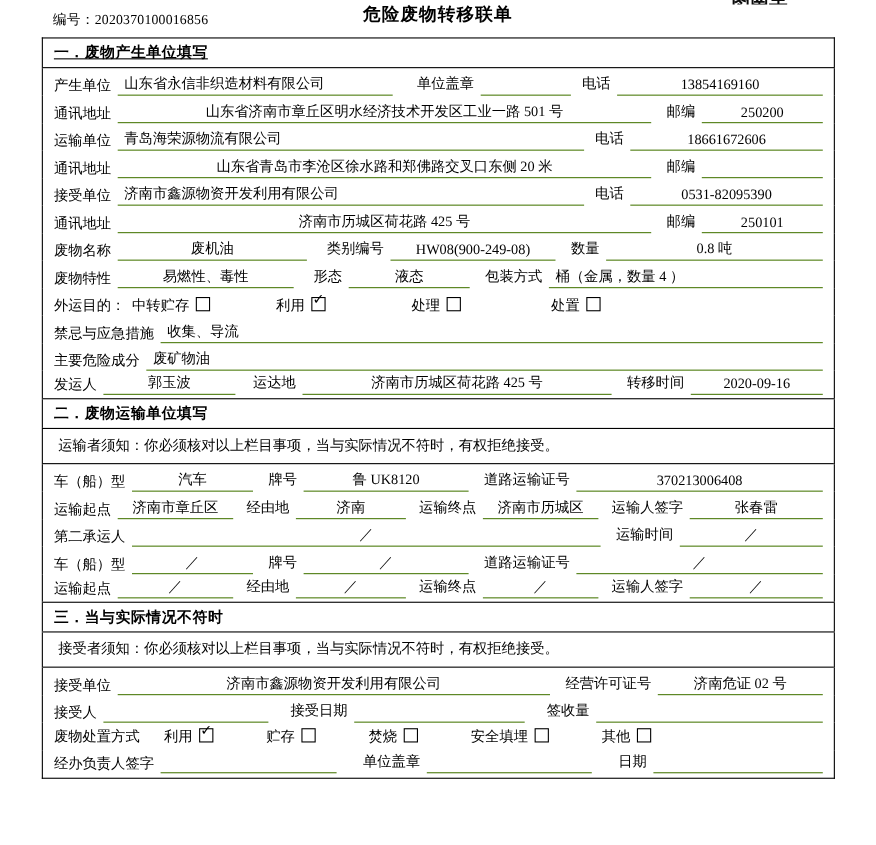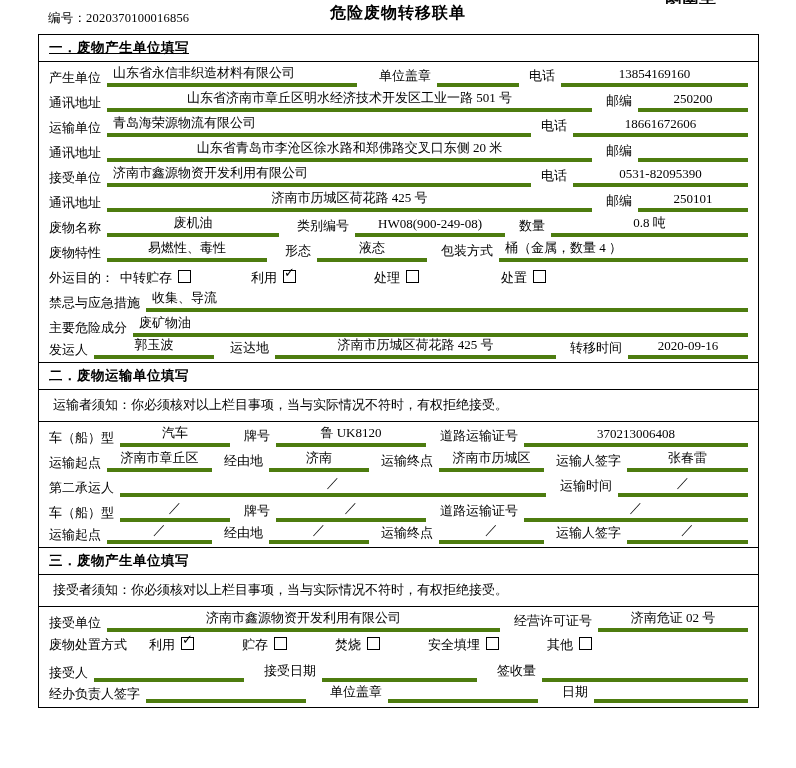--- a/index.html
+++ b/index.html
@@ -89,21 +89,21 @@
   }
   .line-row {
     display: flex;
     align-items: flex-end;
     height: 25px;
     padding-left: 10px;
     padding-right: 10px;
     box-sizing: border-box;
   }
   .val {
-    border-bottom: 4px solid #4d7c0f;
+    border-bottom: 1px solid #4d7c0f;
     padding: 0 6px 1px 6px;
     margin-left: 6px;
     font-size: 13px;
     white-space: nowrap;
     text-align: center;
     min-height: 16px;
     box-sizing: border-box;
   }
   .val.left { text-align: left; }
   .grow { flex: 1 1 auto; }
@@ -378,72 +378,72 @@
           <span class="val" style="width:100px">／</span>
           <span class="lbl" style="padding-left:12px;padding-bottom:2px">运输终点</span>
           <span class="val" style="width:105px">／</span>
           <span class="lbl" style="padding-left:12px;padding-bottom:2px">运输人签字</span>
           <span class="val grow">／</span>
         </div>
       </td>
     </tr>
 
     <tr class="sec-head">
-      <td>三．废物产生单位填写</td>
+      <td>三．当与实际情况不符时</td>
     </tr>
 
     <tr>
       <td>
         <div class="notice">接受者须知：你必须核对以上栏目事项，当与实际情况不符时，有权拒绝接受。</div>
       </td>
     </tr>
 
     <tr class="row">
       <td>
         <div class="line-row" style="padding-top:4px">
           <span class="lbl">接受单位</span>
           <span class="val grow">济南市鑫源物资开发利用有限公司</span>
           <span class="lbl" style="padding-left:14px;padding-bottom:2px">经营许可证号</span>
           <span class="val" style="width:150px">济南危证 02 号</span>
-        </div>
-      </td>
-    </tr>
-
-    <tr class="row">
-      <td>
-        <div class="line-row" style="align-items:center">
-          <span class="lbl">废物处置方式</span>
-          <span class="lbl" style="padding-left:22px">
-            <span>利用</span><span class="cb checked"></span>
-          </span>
-          <span class="lbl" style="padding-left:48px">
-            <span>贮存</span><span class="cb"></span>
-          </span>
-          <span class="lbl" style="padding-left:48px">
-            <span>焚烧</span><span class="cb"></span>
-          </span>
-          <span class="lbl" style="padding-left:48px">
-            <span>安全填埋</span><span class="cb"></span>
-          </span>
-          <span class="lbl" style="padding-left:48px">
-            <span>其他</span><span class="cb"></span>
-          </span>
         </div>
       </td>
     </tr>
 
     <tr class="row">
       <td>
         <div class="line-row">
           <span class="lbl">接受人</span>
           <span class="val" style="width:150px"></span>
           <span class="lbl" style="padding-left:20px;padding-bottom:2px">接受日期</span>
           <span class="val" style="width:155px"></span>
           <span class="lbl" style="padding-left:20px;padding-bottom:2px">签收量</span>
           <span class="val grow"></span>
+        </div>
+      </td>
+    </tr>
+
+    <tr class="row">
+      <td>
+        <div class="line-row" style="align-items:center">
+          <span class="lbl">废物处置方式</span>
+          <span class="lbl" style="padding-left:22px">
+            <span>利用</span><span class="cb checked"></span>
+          </span>
+          <span class="lbl" style="padding-left:48px">
+            <span>贮存</span><span class="cb"></span>
+          </span>
+          <span class="lbl" style="padding-left:48px">
+            <span>焚烧</span><span class="cb"></span>
+          </span>
+          <span class="lbl" style="padding-left:48px">
+            <span>安全填埋</span><span class="cb"></span>
+          </span>
+          <span class="lbl" style="padding-left:48px">
+            <span>其他</span><span class="cb"></span>
+          </span>
         </div>
       </td>
     </tr>
 
     <tr class="row">
       <td>
         <div class="line-row" style="padding-bottom:4px">
           <span class="lbl">经办负责人签字</span>
           <span class="val" style="width:160px"></span>
           <span class="lbl" style="padding-left:24px;padding-bottom:2px">单位盖章</span>

